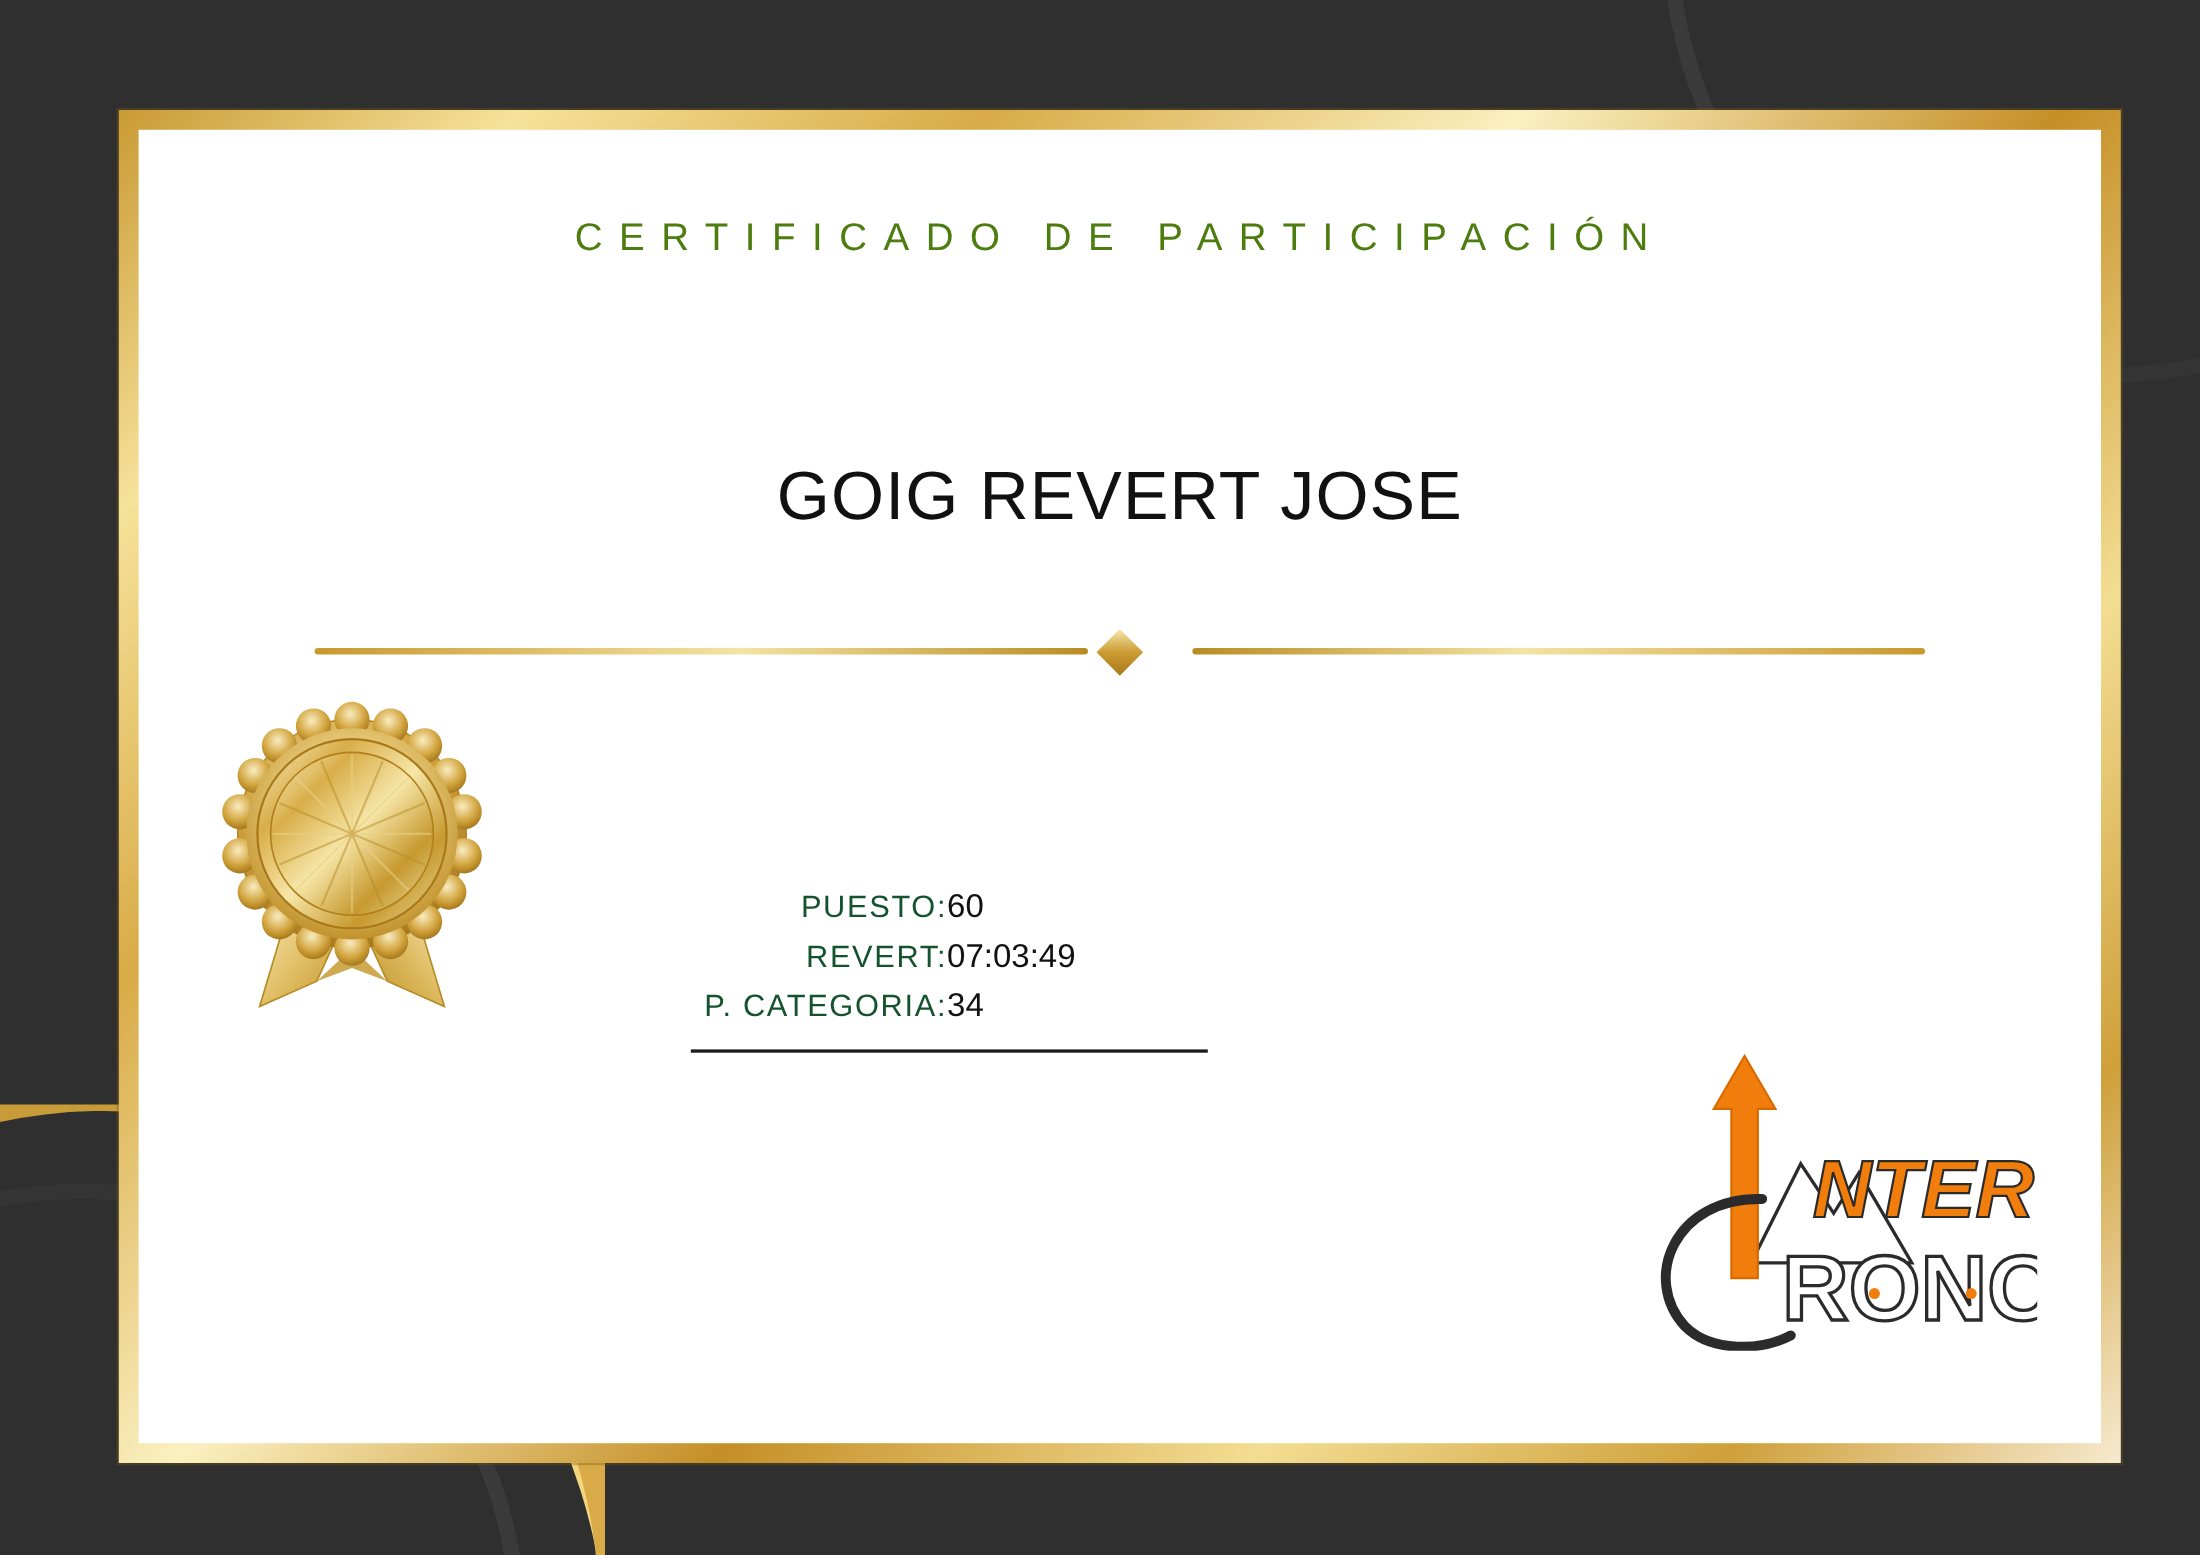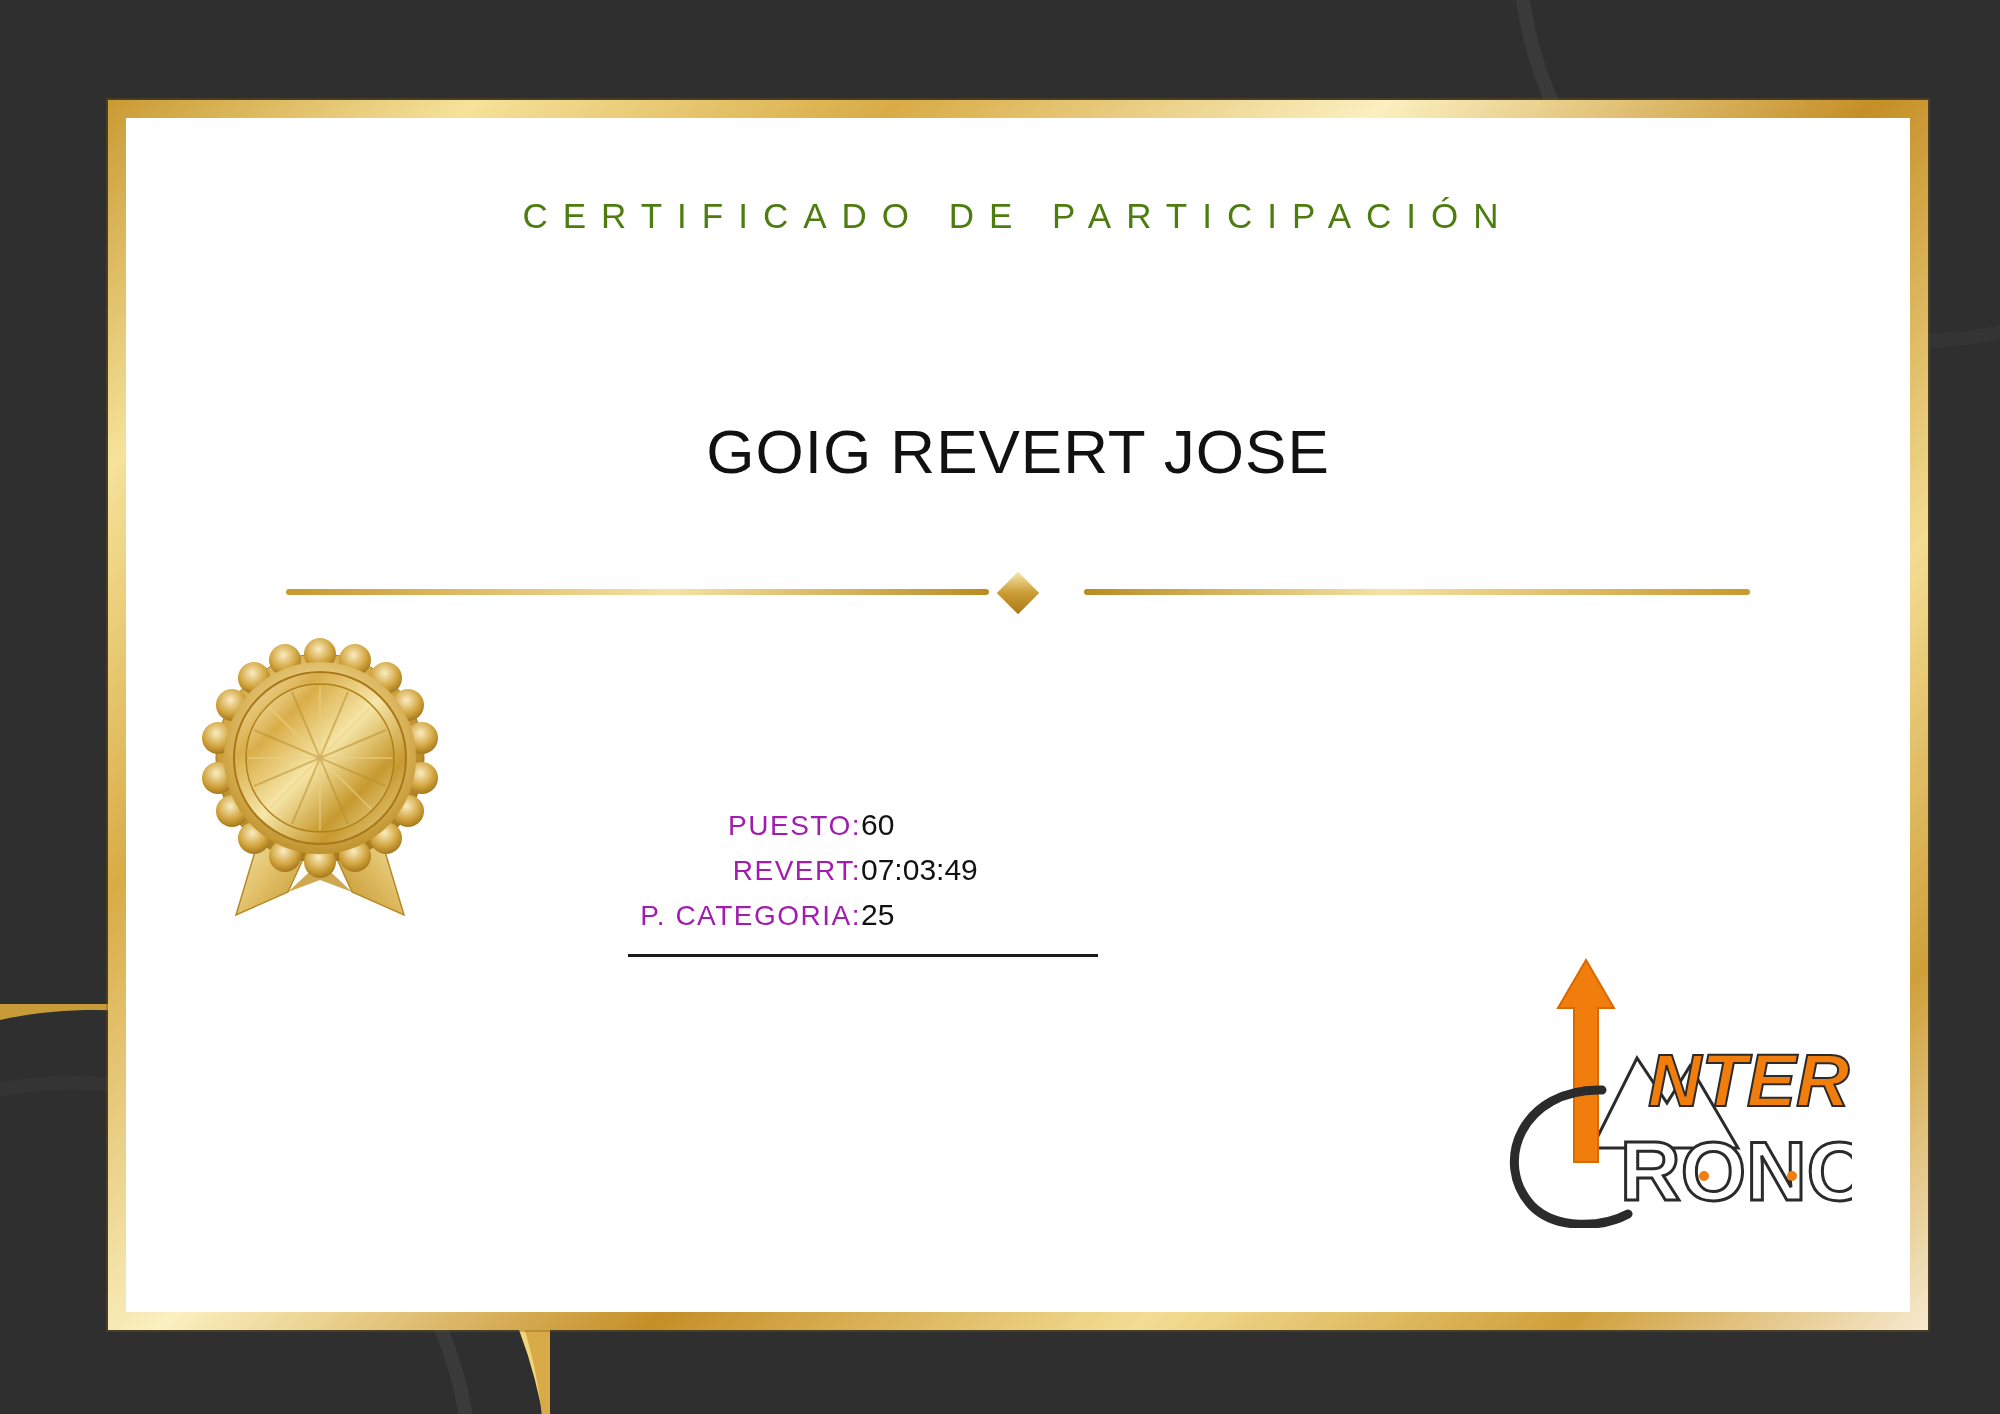--- a/index.html
+++ b/index.html
@@ -203,21 +203,21 @@
   #results .row {
     display: flex;
     align-items: baseline;
     margin-bottom: 11px;
   }
   #results .label {
     width: 265px;
     text-align: right;
     font-size: 28px;
     letter-spacing: 1.5px;
-    color: #a21caf;
+    color: #14532d;
   }
   #results .value {
     font-size: 30px;
     color: #111;
   }
   #results #signature-line {
     margin-top: 22px;
     margin-left: 32px;
     width: 470px;
     height: 0;
@@ -367,21 +367,21 @@
         <div class="row">
           <div class="label">PUESTO:</div>
           <div class="value">60</div>
         </div>
         <div class="row">
           <div class="label">REVERT:</div>
           <div class="value">07:03:49</div>
         </div>
         <div class="row">
           <div class="label">P. CATEGORIA:</div>
-          <div class="value">25</div>
+          <div class="value">34</div>
         </div>
         <div id="signature-line"></div>
       </div>
 
       <div id="event-logo">
         <svg viewBox="0 0 400 290" width="400" height="290">
 
           <path d="M140,210 L185,120 L215,165 L238,128 L286,210 Z" fill="none" stroke="#2b2b2b" stroke-width="3"></path>
 
           <path d="M112,30 L140,78 L124,78 L124,232 L100,232 L100,78 L84,78 Z" transform="translate(22,-8)" fill="#f07d0c" stroke="#d86a00" stroke-width="2"></path>

